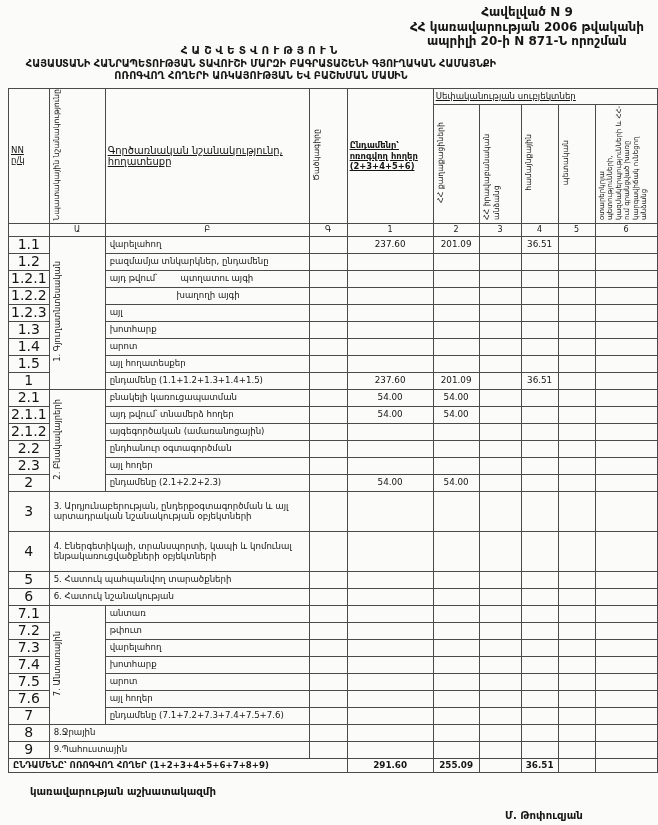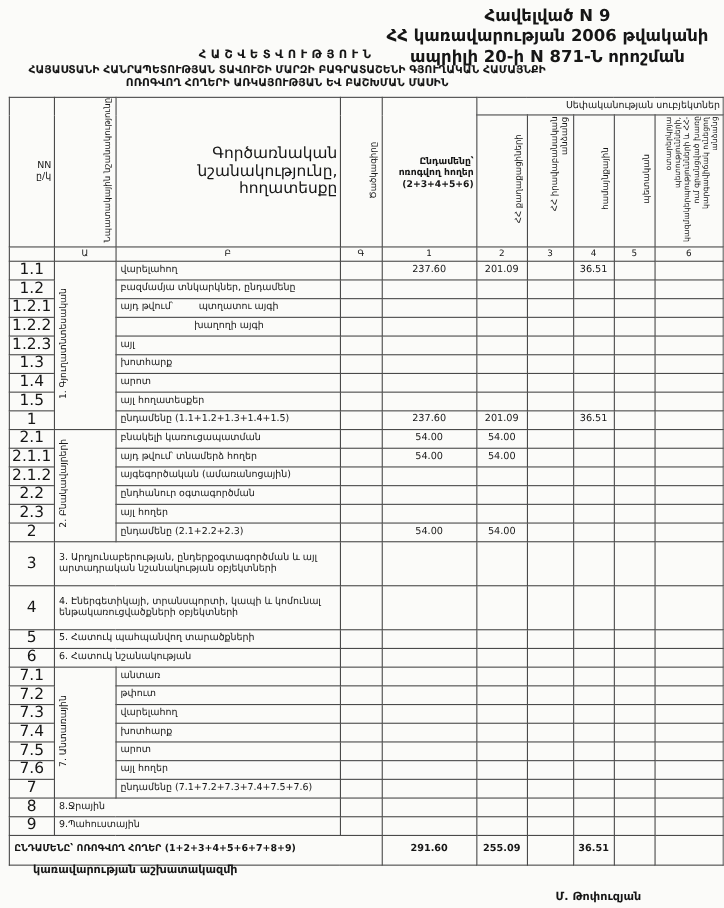--- a/index.html
+++ b/index.html
@@ -4,65 +4,65 @@
 <style>
   html,body{margin:0;padding:0;}
   body{
     width:658px;height:825px;position:relative;
     background:#fbfbf9;color:#161616;
     font-family:"DejaVu Sans", sans-serif;
     overflow:hidden;
   }
   .appendix{
     position:absolute;top:5px;right:14px;
-    text-align:center;font-weight:bold;font-size:15px;line-height:1.22;
+    text-align:center;font-weight:bold;font-size:12px;line-height:1.22;
   }
   .title{
     position:absolute;top:44px;left:0;width:522px;
     text-align:center;font-weight:bold;font-size:9.8px;line-height:1.3;
   }
   .title .t1{letter-spacing:4px;font-size:10.5px;}
   table.report{
     position:absolute;top:88px;left:8px;
     border-collapse:collapse;table-layout:fixed;
     font-size:8.6px;line-height:1.12;
   }
   .report th,.report td{
     border:1px solid #4a4a4a;padding:0 2px;vertical-align:middle;
     overflow:visible;
   }
   .report{border:1.5px solid #222;}
-  .report th{font-weight:normal;text-align:right;}
+  .report th{font-weight:normal;text-align:left;text-decoration:underline;}
   col.c1{width:34px}col.c2{width:56px}col.c3{width:204px}col.c4{width:38px}
   col.c5{width:86px}col.c6{width:46px}col.c7{width:42px}col.c8{width:37px}
   col.c9{width:37px}col.c10{width:62px}
   tr.hgroup{height:16px;}
   tr.hmain{height:118px;}
   tr.letters{height:13px;font-size:8px;}
   tbody tr{height:17px;}
   tbody tr.tall{height:40px;}
-  tbody tr.totalrow{height:27px;font-weight:bold;}
+  tbody tr.totalrow{height:14px;font-weight:bold;}
   .vtext{
     writing-mode:vertical-rl;transform:rotate(180deg);
     margin:0 auto;max-height:114px;font-size:7.8px;line-height:1.25;
     display:inline-block;
   }
   .vnowrap{white-space:nowrap;max-height:none;}
   .gcell .vtext{max-height:150px;white-space:nowrap;font-size:8.4px;}
   .smallv{font-size:7px;line-height:1.2;}
   td.idcell{text-align:center;font-size:14px;}
   td.labelcell{text-align:left;padding-left:4px;}
   td.labelcell.centered{text-align:center;}
   td.valcell{text-align:center;font-size:8.8px;}
   td.split{display:table-cell;}
   td.split .inner{display:flex;}
   td.split .prefix{flex:0 0 auto;}
   td.split .mid{flex:1 1 auto;text-align:center;padding-right:30px;}
   th.totalhead{font-weight:600;font-size:8.4px;line-height:1.25;}
-  th.funchead{font-size:14px;}
+  th.funchead{font-size:10px;}
   .footer-block{
     position:absolute;left:30px;top:786px;
     font-weight:bold;font-size:10.2px;line-height:1.22;
   }
   .signer{
     position:absolute;left:505px;top:810px;
     font-weight:bold;font-size:10.2px;
   }
 </style>
 </head>

